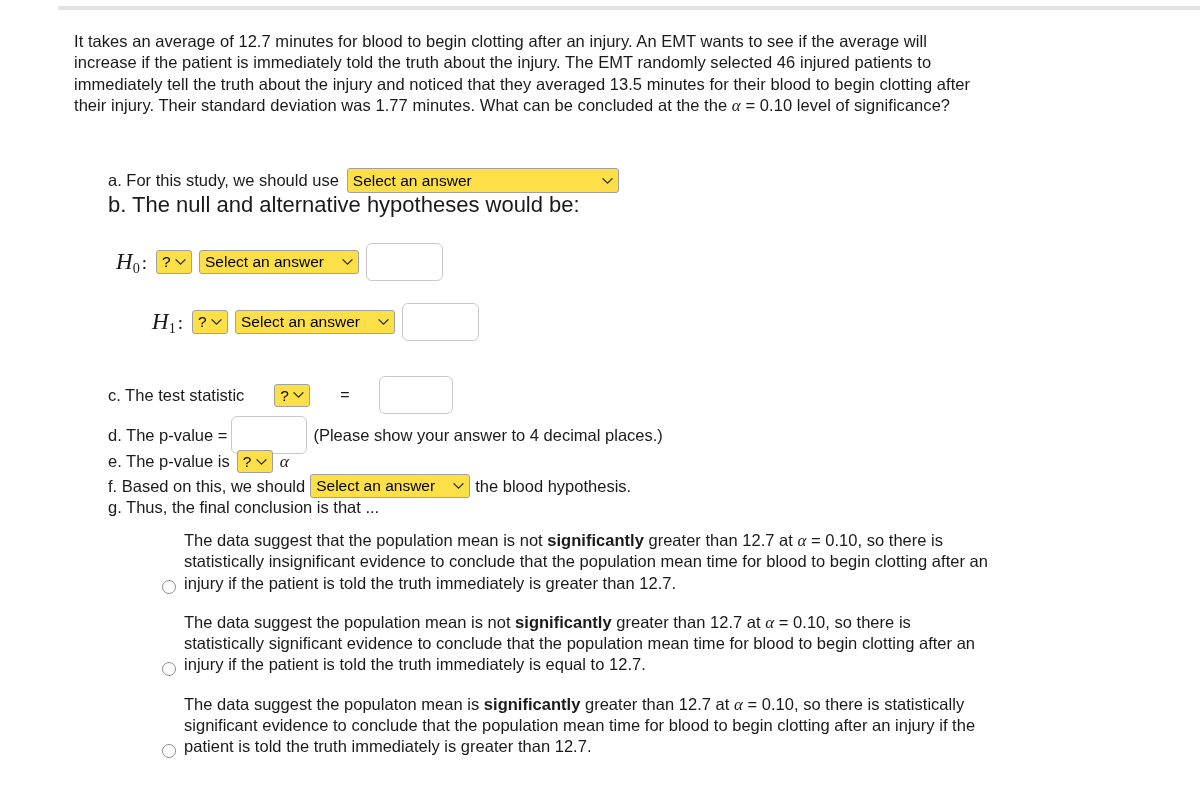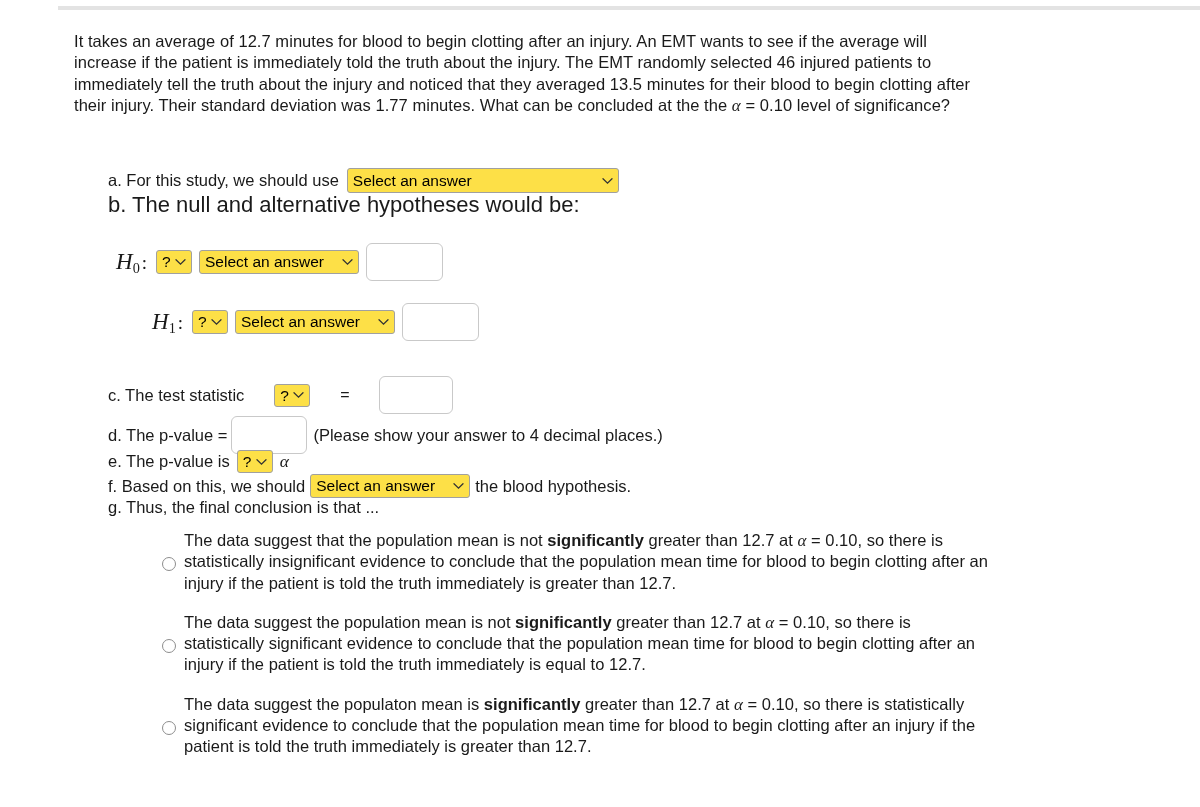--- a/index.html
+++ b/index.html
@@ -212,21 +212,21 @@
 
   
   .options {
     position: absolute;
     left: 162px;
     top: 530px;
     width: 830px;
   }
   .opt {
     display: flex;
-    align-items: center;
+    align-items: flex-end;
     margin-bottom: 18px;
   }
   .opt:last-child { margin-bottom: 12px; }
   .radio {
     -webkit-appearance: none;
     appearance: none;
     width: 14px;
     height: 14px;
     min-width: 14px;
     border: 1.4px solid #8d8d8d;

